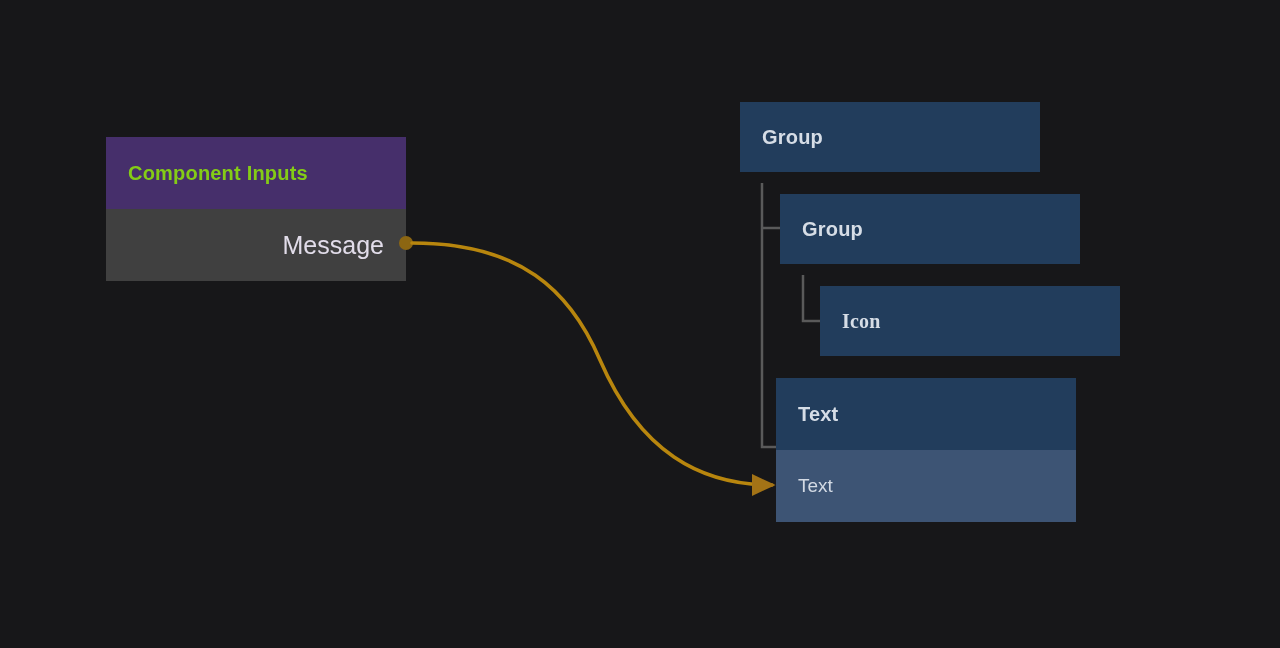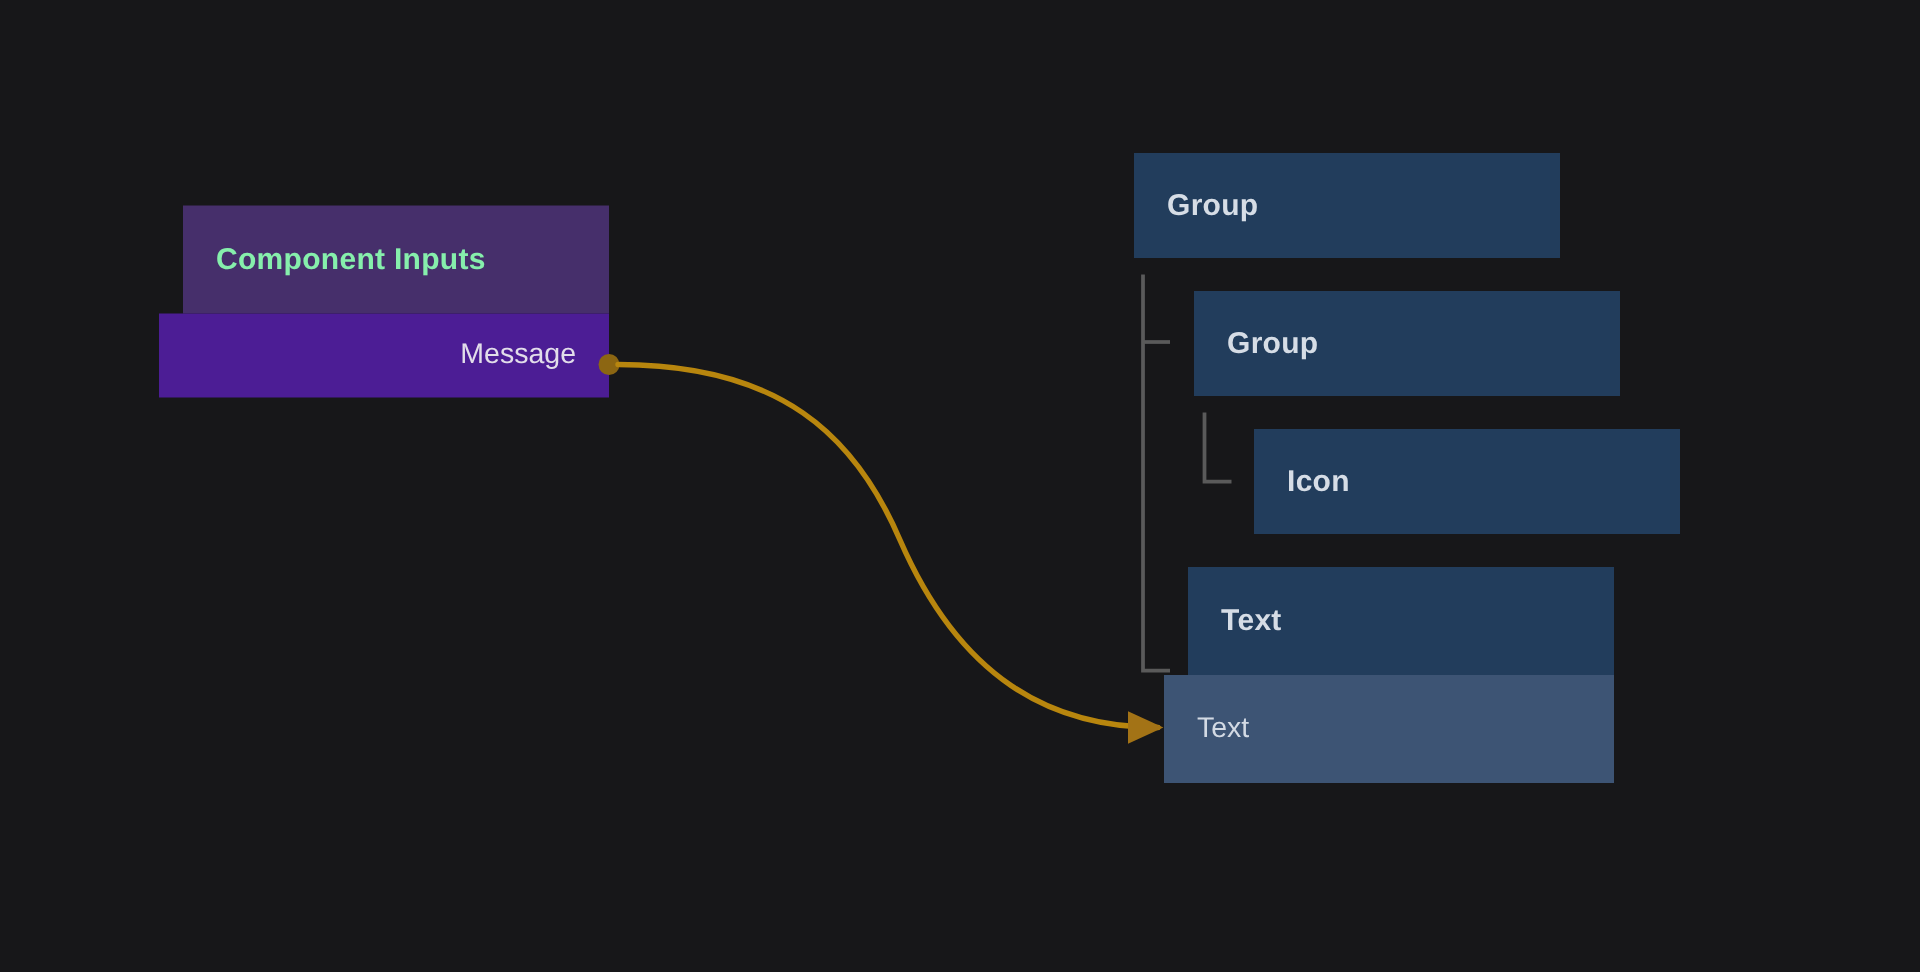--- a/index.html
+++ b/index.html
@@ -21,48 +21,47 @@
   .node {
     position: absolute;
     box-sizing: border-box;
   }
   .node-header {
     box-sizing: border-box;
     display: flex;
     align-items: center;
     font-weight: bold;
     letter-spacing: 0.2px;
-    margin-left: 16px;
   }
   .node-row {
     box-sizing: border-box;
     display: flex;
     align-items: center;
     font-weight: normal;
   }
 
   
   #inputs-node {
     left: 106px;
     top: 137px;
     width: 300px;
     height: 144px;
   }
   #inputs-node .node-header {
     height: 72px;
     background: #462f6b;
-    color: #86efac;
+    color: #84cc16;
     font-size: 20px;
     padding-left: 22px;
   }
   #inputs-node .node-row {
-    height: 56px;
-    background: #4c1d95;
+    height: 72px;
+    background: #404040;
     color: #e2ddea;
-    font-size: 19px;
+    font-size: 25px;
     padding-right: 22px;
     justify-content: flex-end;
   }
 
   
   #output-port {
     position: absolute;
     left: 399px;
     top: 236px;
     width: 14px;
@@ -97,20 +96,21 @@
     width: 300px;
     height: 70px;
   }
   #group-child .node-header { height: 70px; padding-left: 22px; }
 
   #icon-node {
     left: 820px;
     top: 286px;
     width: 300px;
     height: 70px;
+    font-family: Liberation Serif, serif;
   }
   #icon-node .node-header { height: 70px; padding-left: 22px; }
 
   #text-node {
     left: 776px;
     top: 378px;
     width: 300px;
     height: 144px;
   }
   #text-node .node-header { height: 72px; padding-left: 22px; }

